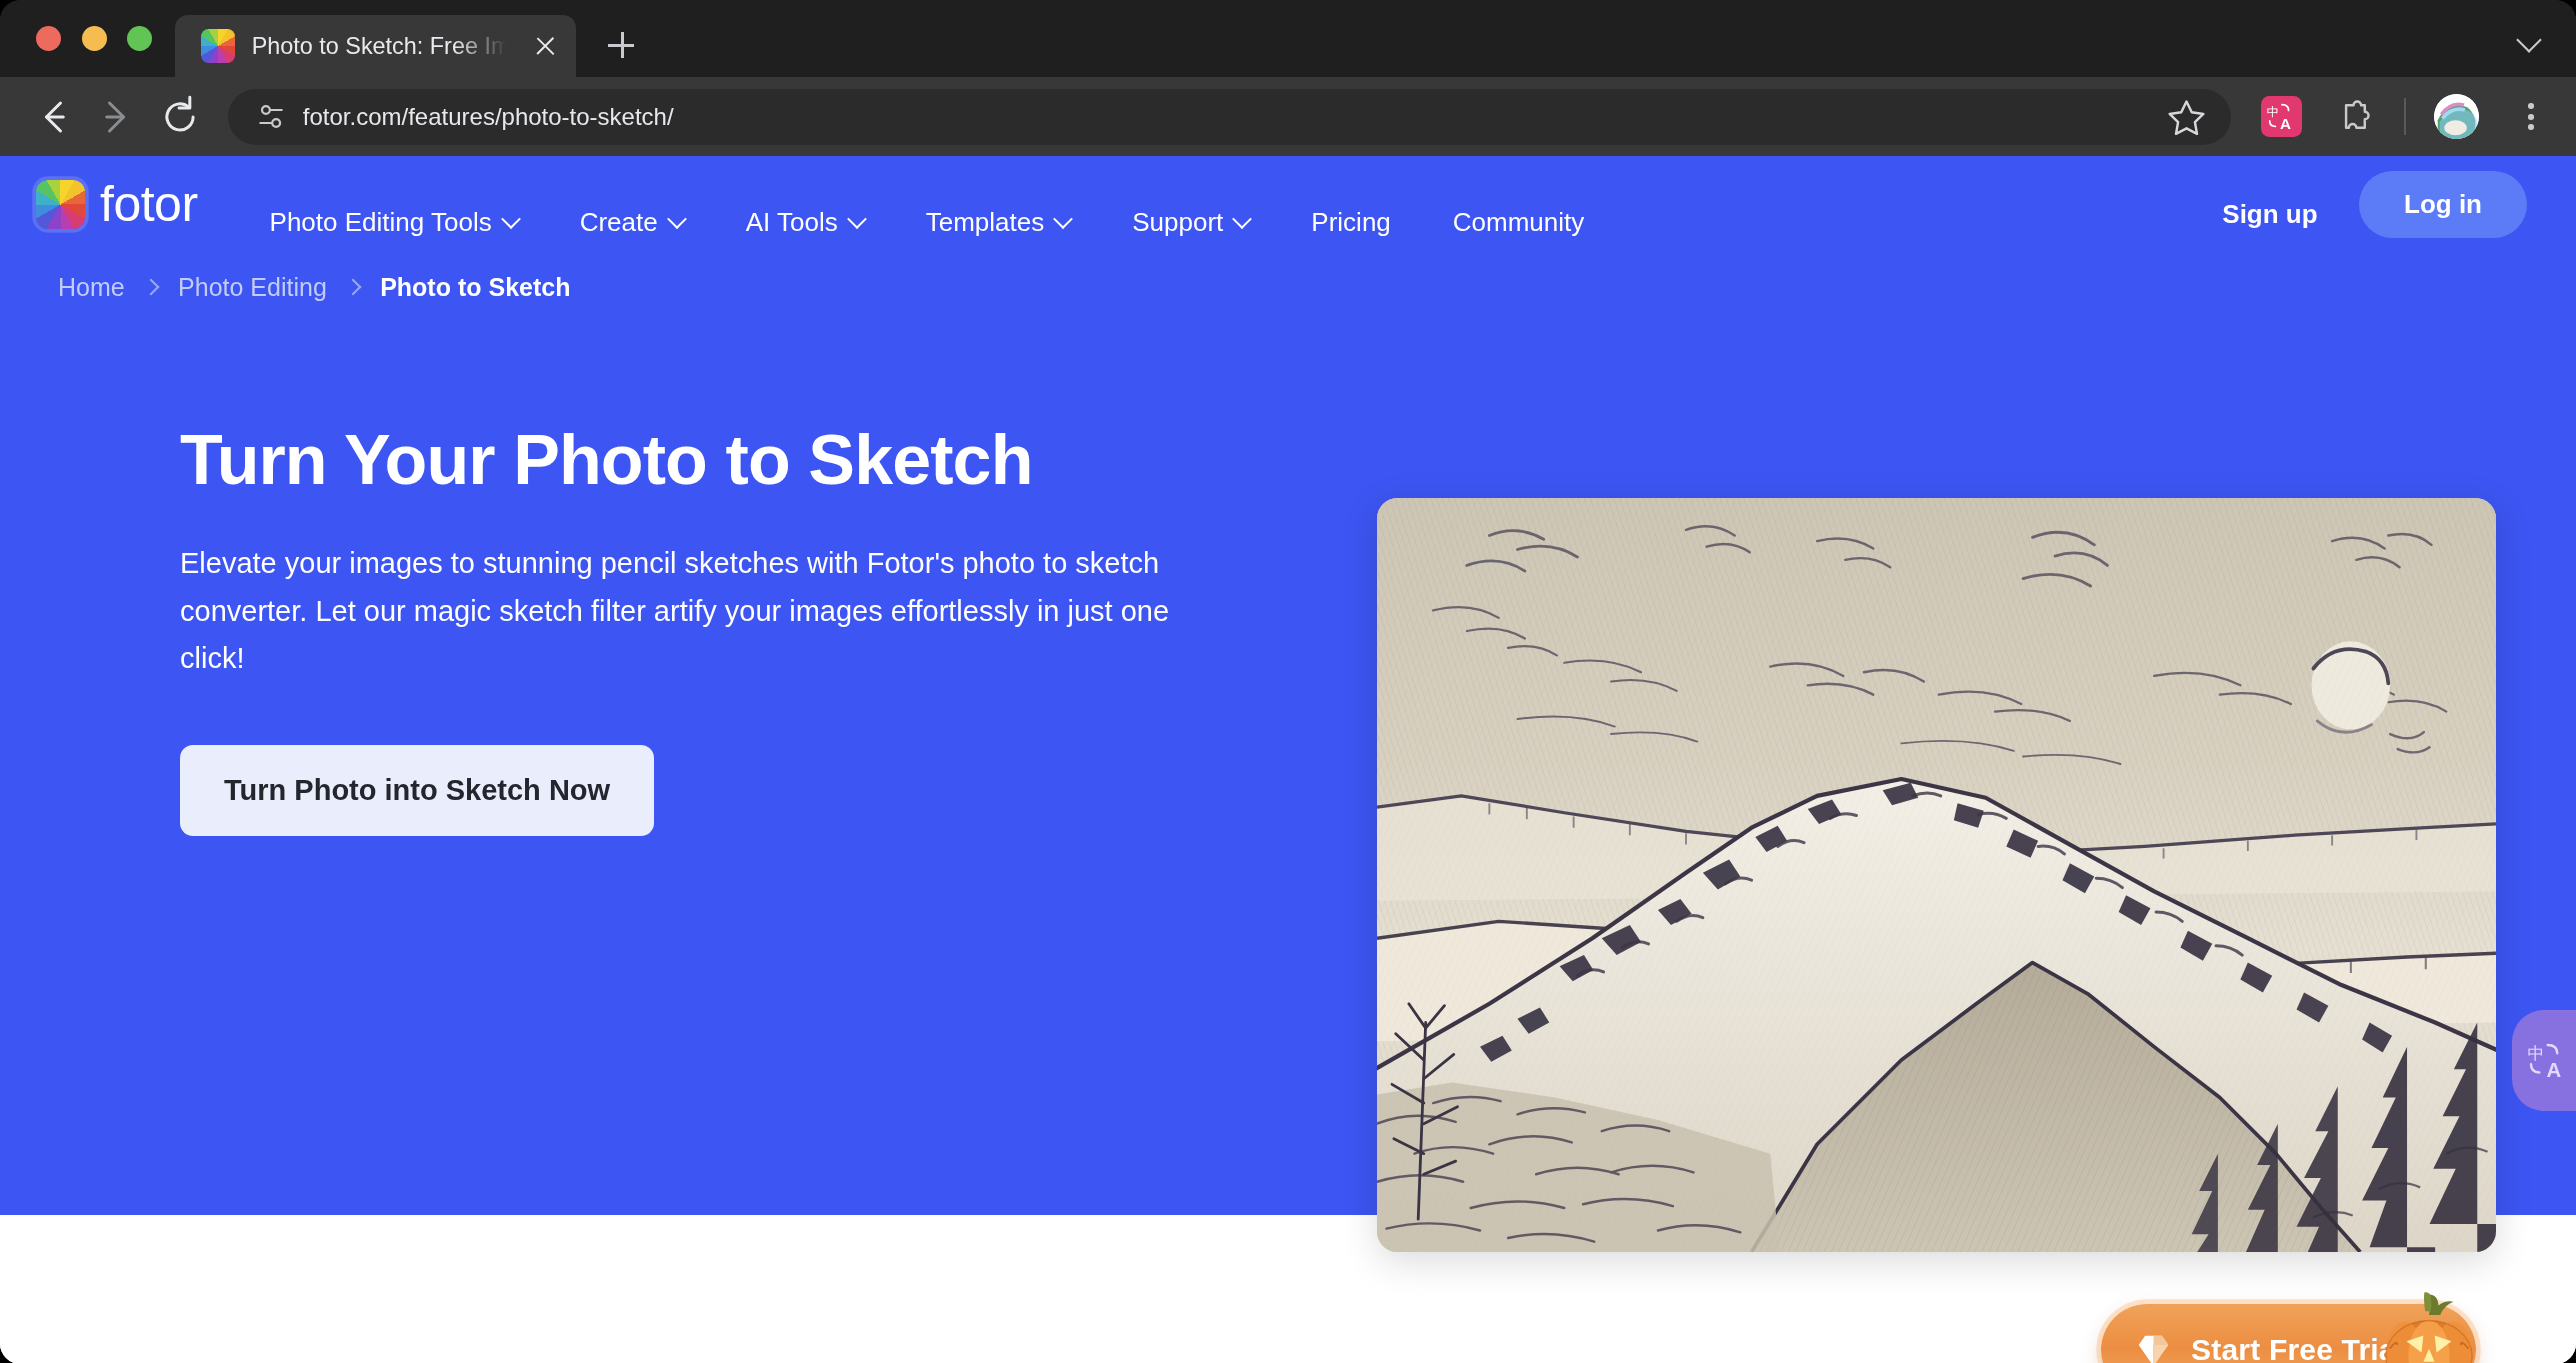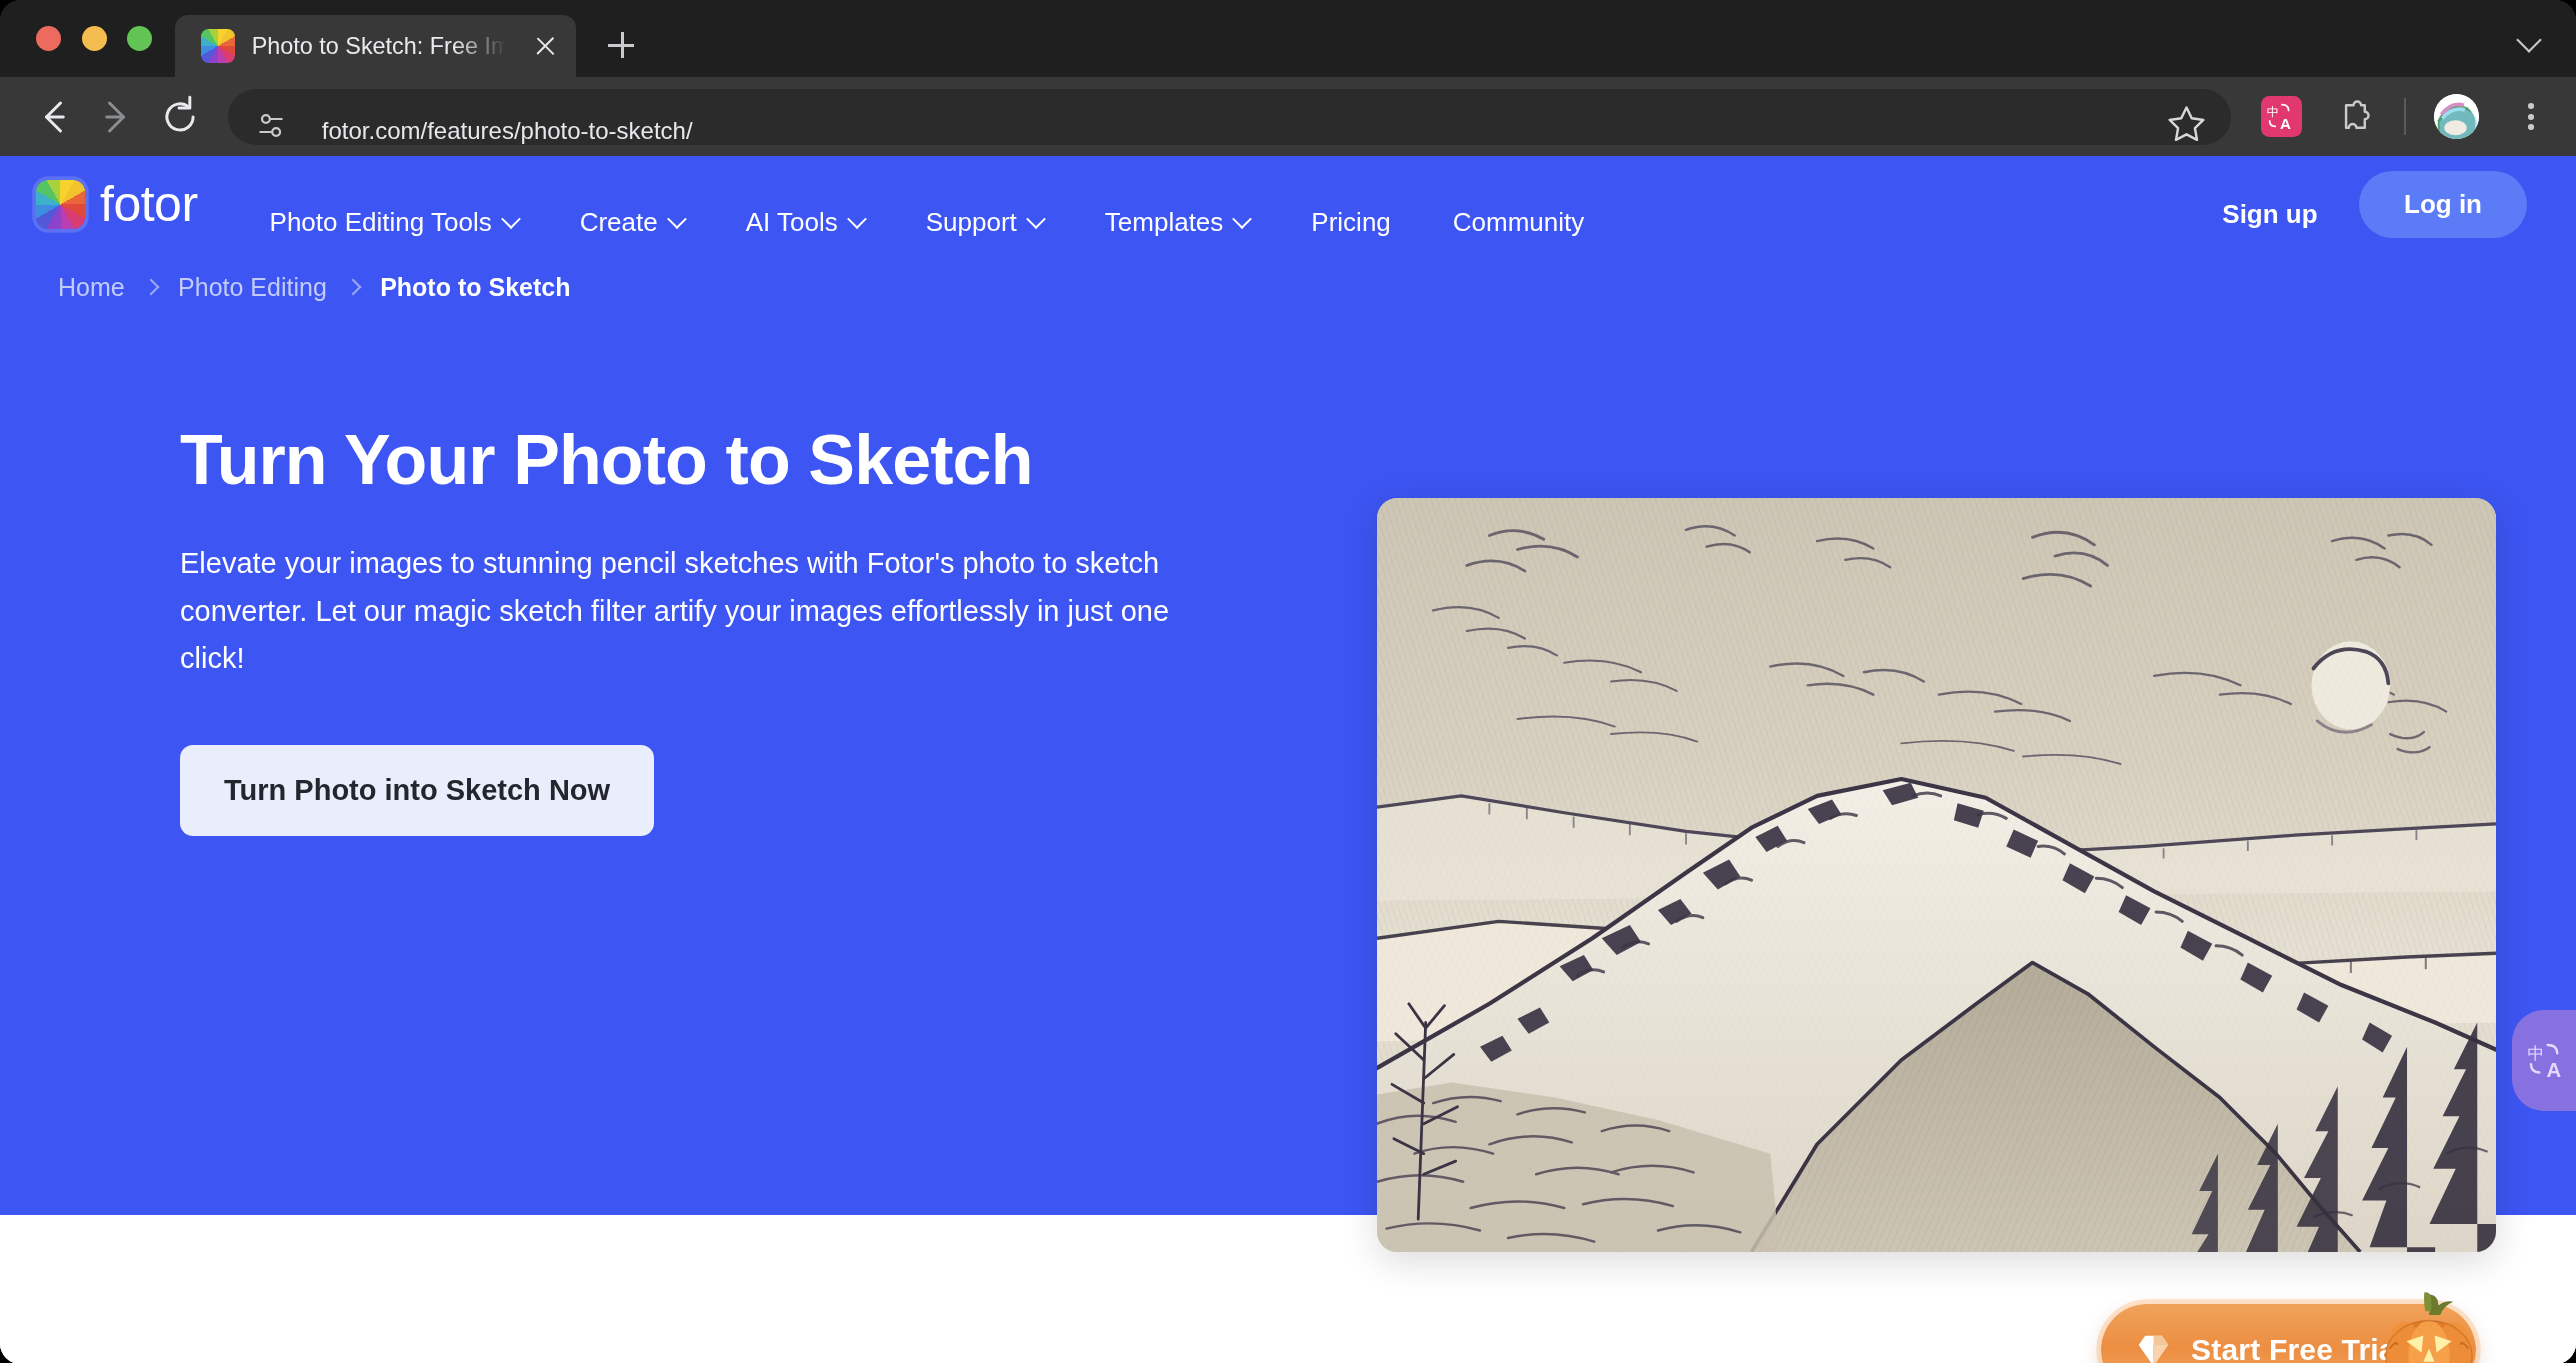--- a/index.html
+++ b/index.html
@@ -155,24 +155,24 @@
     flex: 0 0 auto;
   }
   .arrow-glyph { position: absolute; left: 0; top: 0; width: 58px; height: 58px; }
 
   #omnibox {
     flex: 1 1 auto;
     height: 56px;
     background: #2b2b2b;
     border-radius: 28px;
     display: flex;
-    align-items: flex-end;
+    align-items: center;
     padding: 0 13px 0 24px;
     margin-left: 13px;
-    gap: 31px;
+    gap: 12px;
     cursor: text;
   }
 
   #site-settings-icon { width: 39px; height: 39px; flex: 0 0 auto; }
 
   #url-text {
     flex: 1 1 auto;
     color: #e6e8eb;
     font-size: 24px;
     white-space: nowrap;
@@ -555,25 +555,25 @@
         </div>
         <div class="nav-item">
           <span>Create</span>
           <span class="nav-caret"></span>
         </div>
         <div class="nav-item">
           <span>AI Tools</span>
           <span class="nav-caret"></span>
         </div>
         <div class="nav-item">
+          <span>Templates</span>
+          <span class="nav-caret"></span>
+        </div>
+        <div class="nav-item">
           <span>Support</span>
-          <span class="nav-caret"></span>
-        </div>
-        <div class="nav-item">
-          <span>Templates</span>
           <span class="nav-caret"></span>
         </div>
         <div class="nav-item">
           <span>Pricing</span>
         </div>
         <div class="nav-item">
           <span>Community</span>
         </div>
 
         <div id="nav-spacer"></div>

